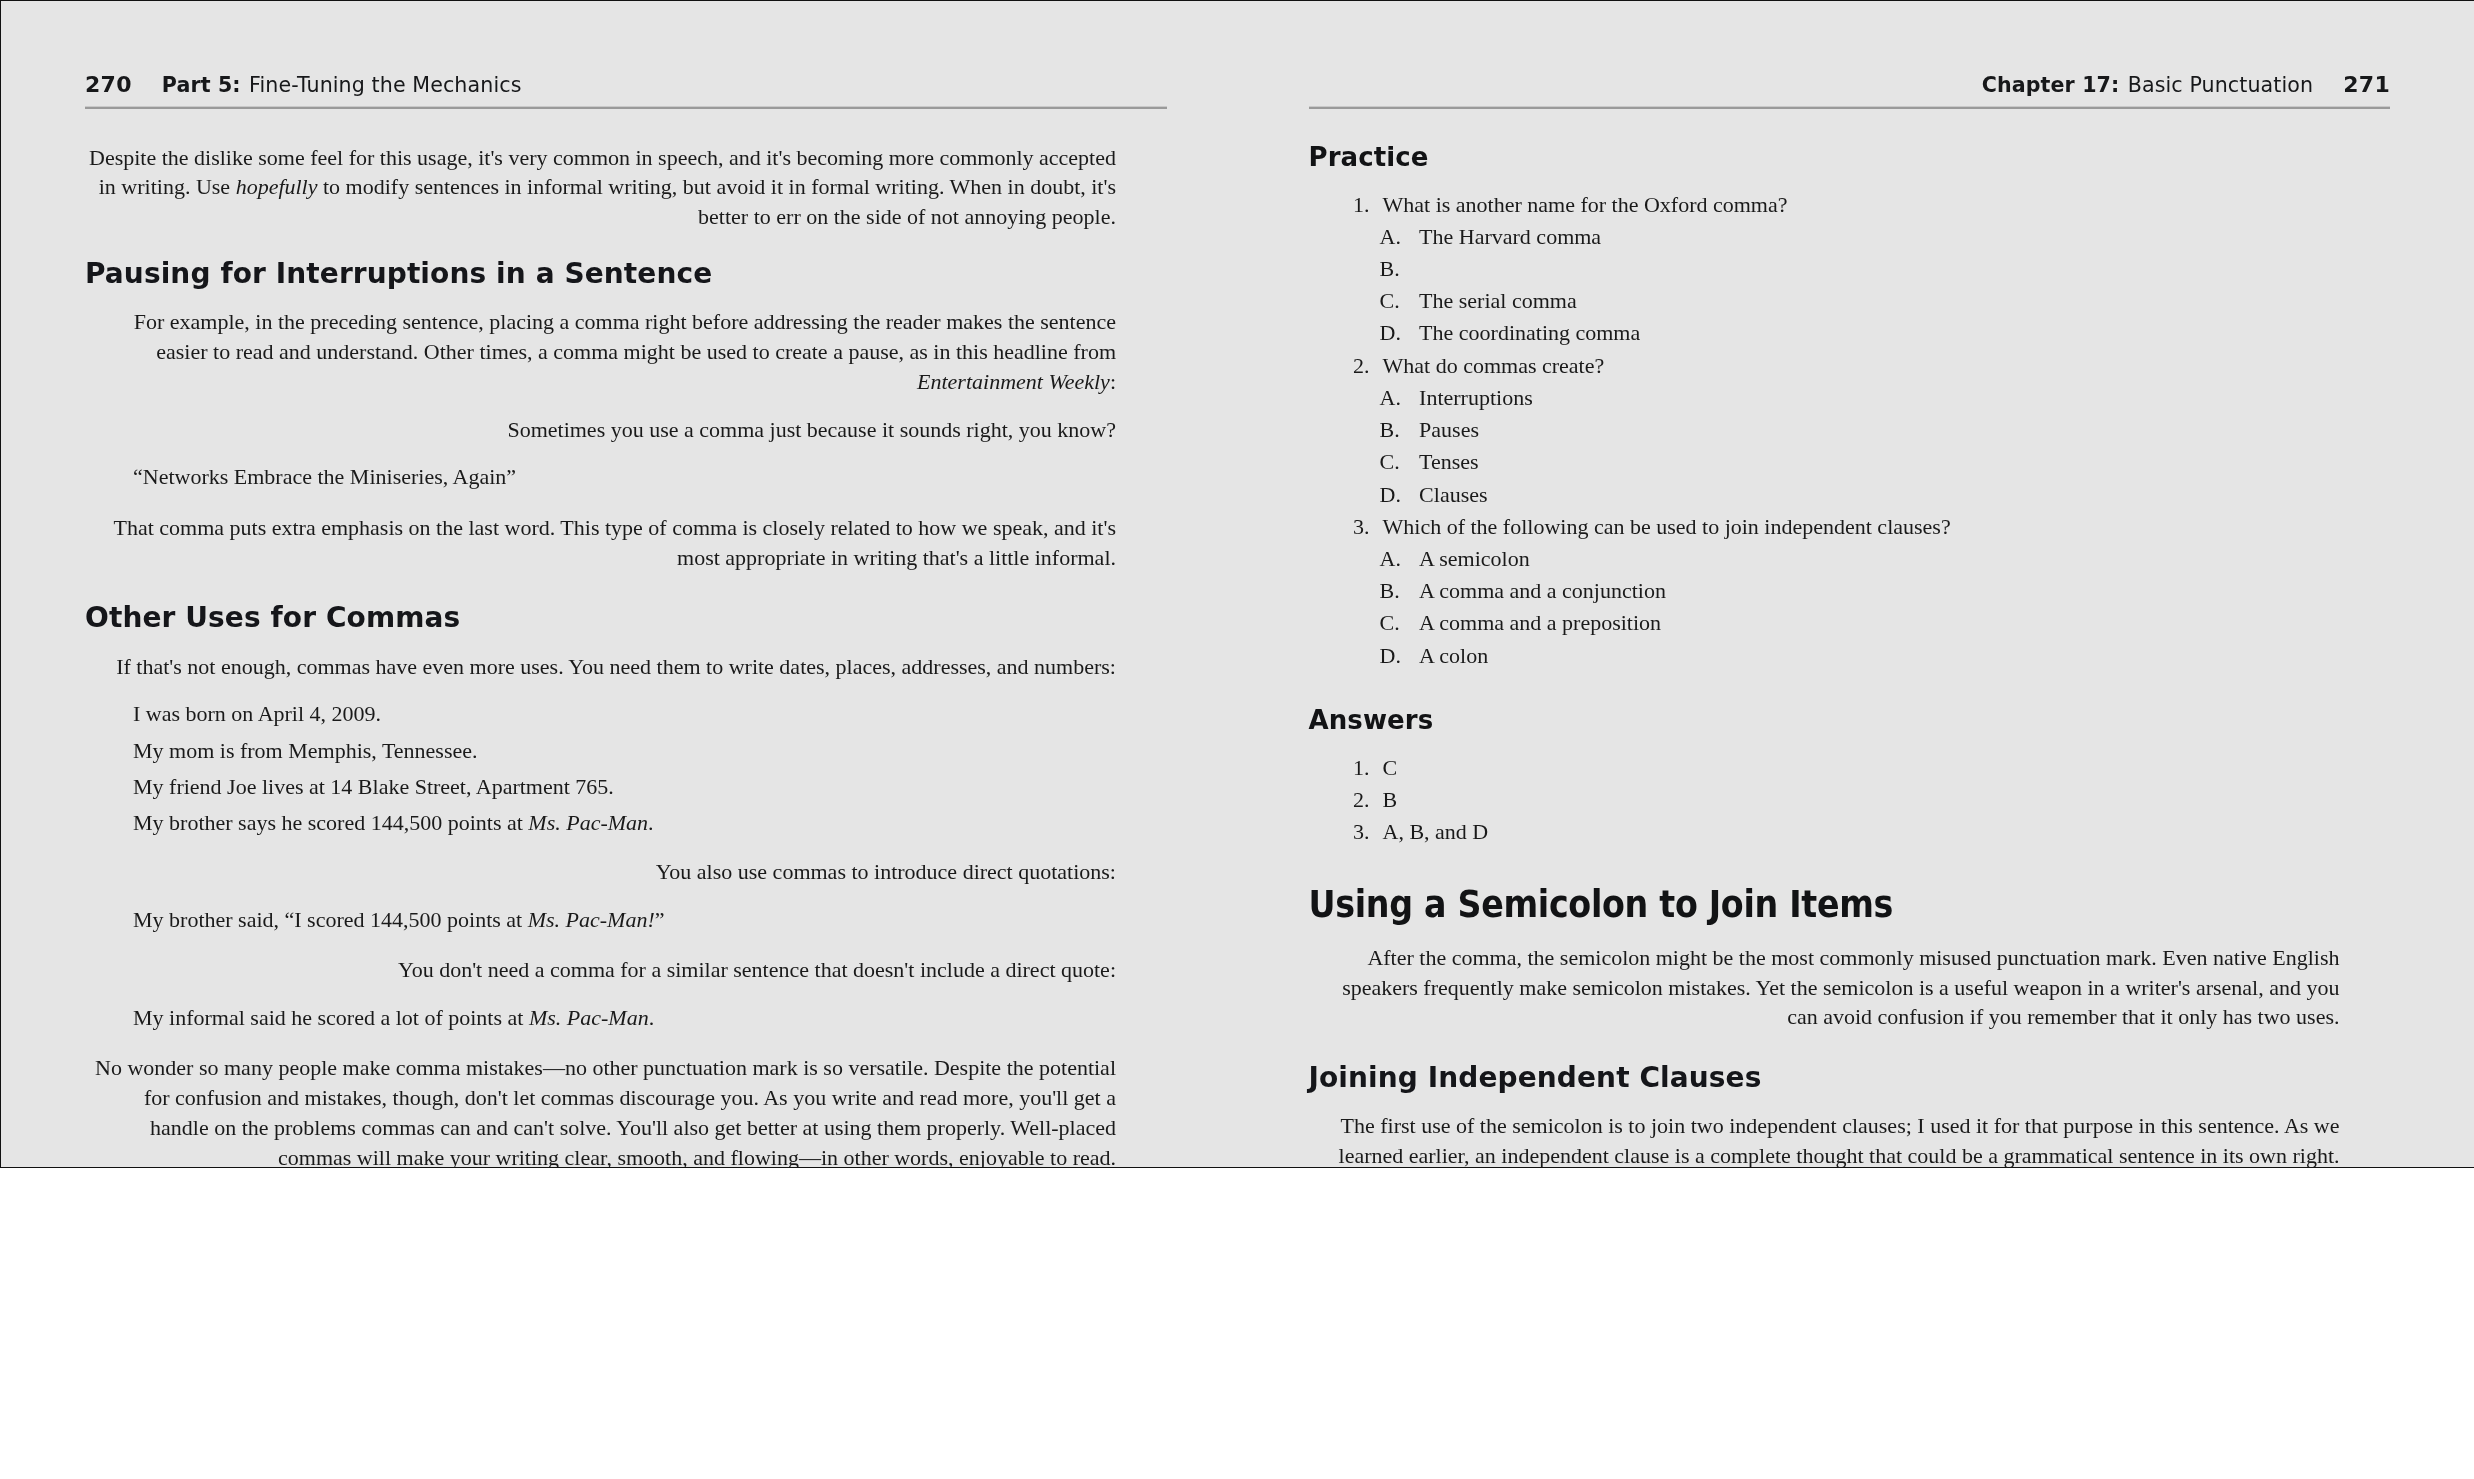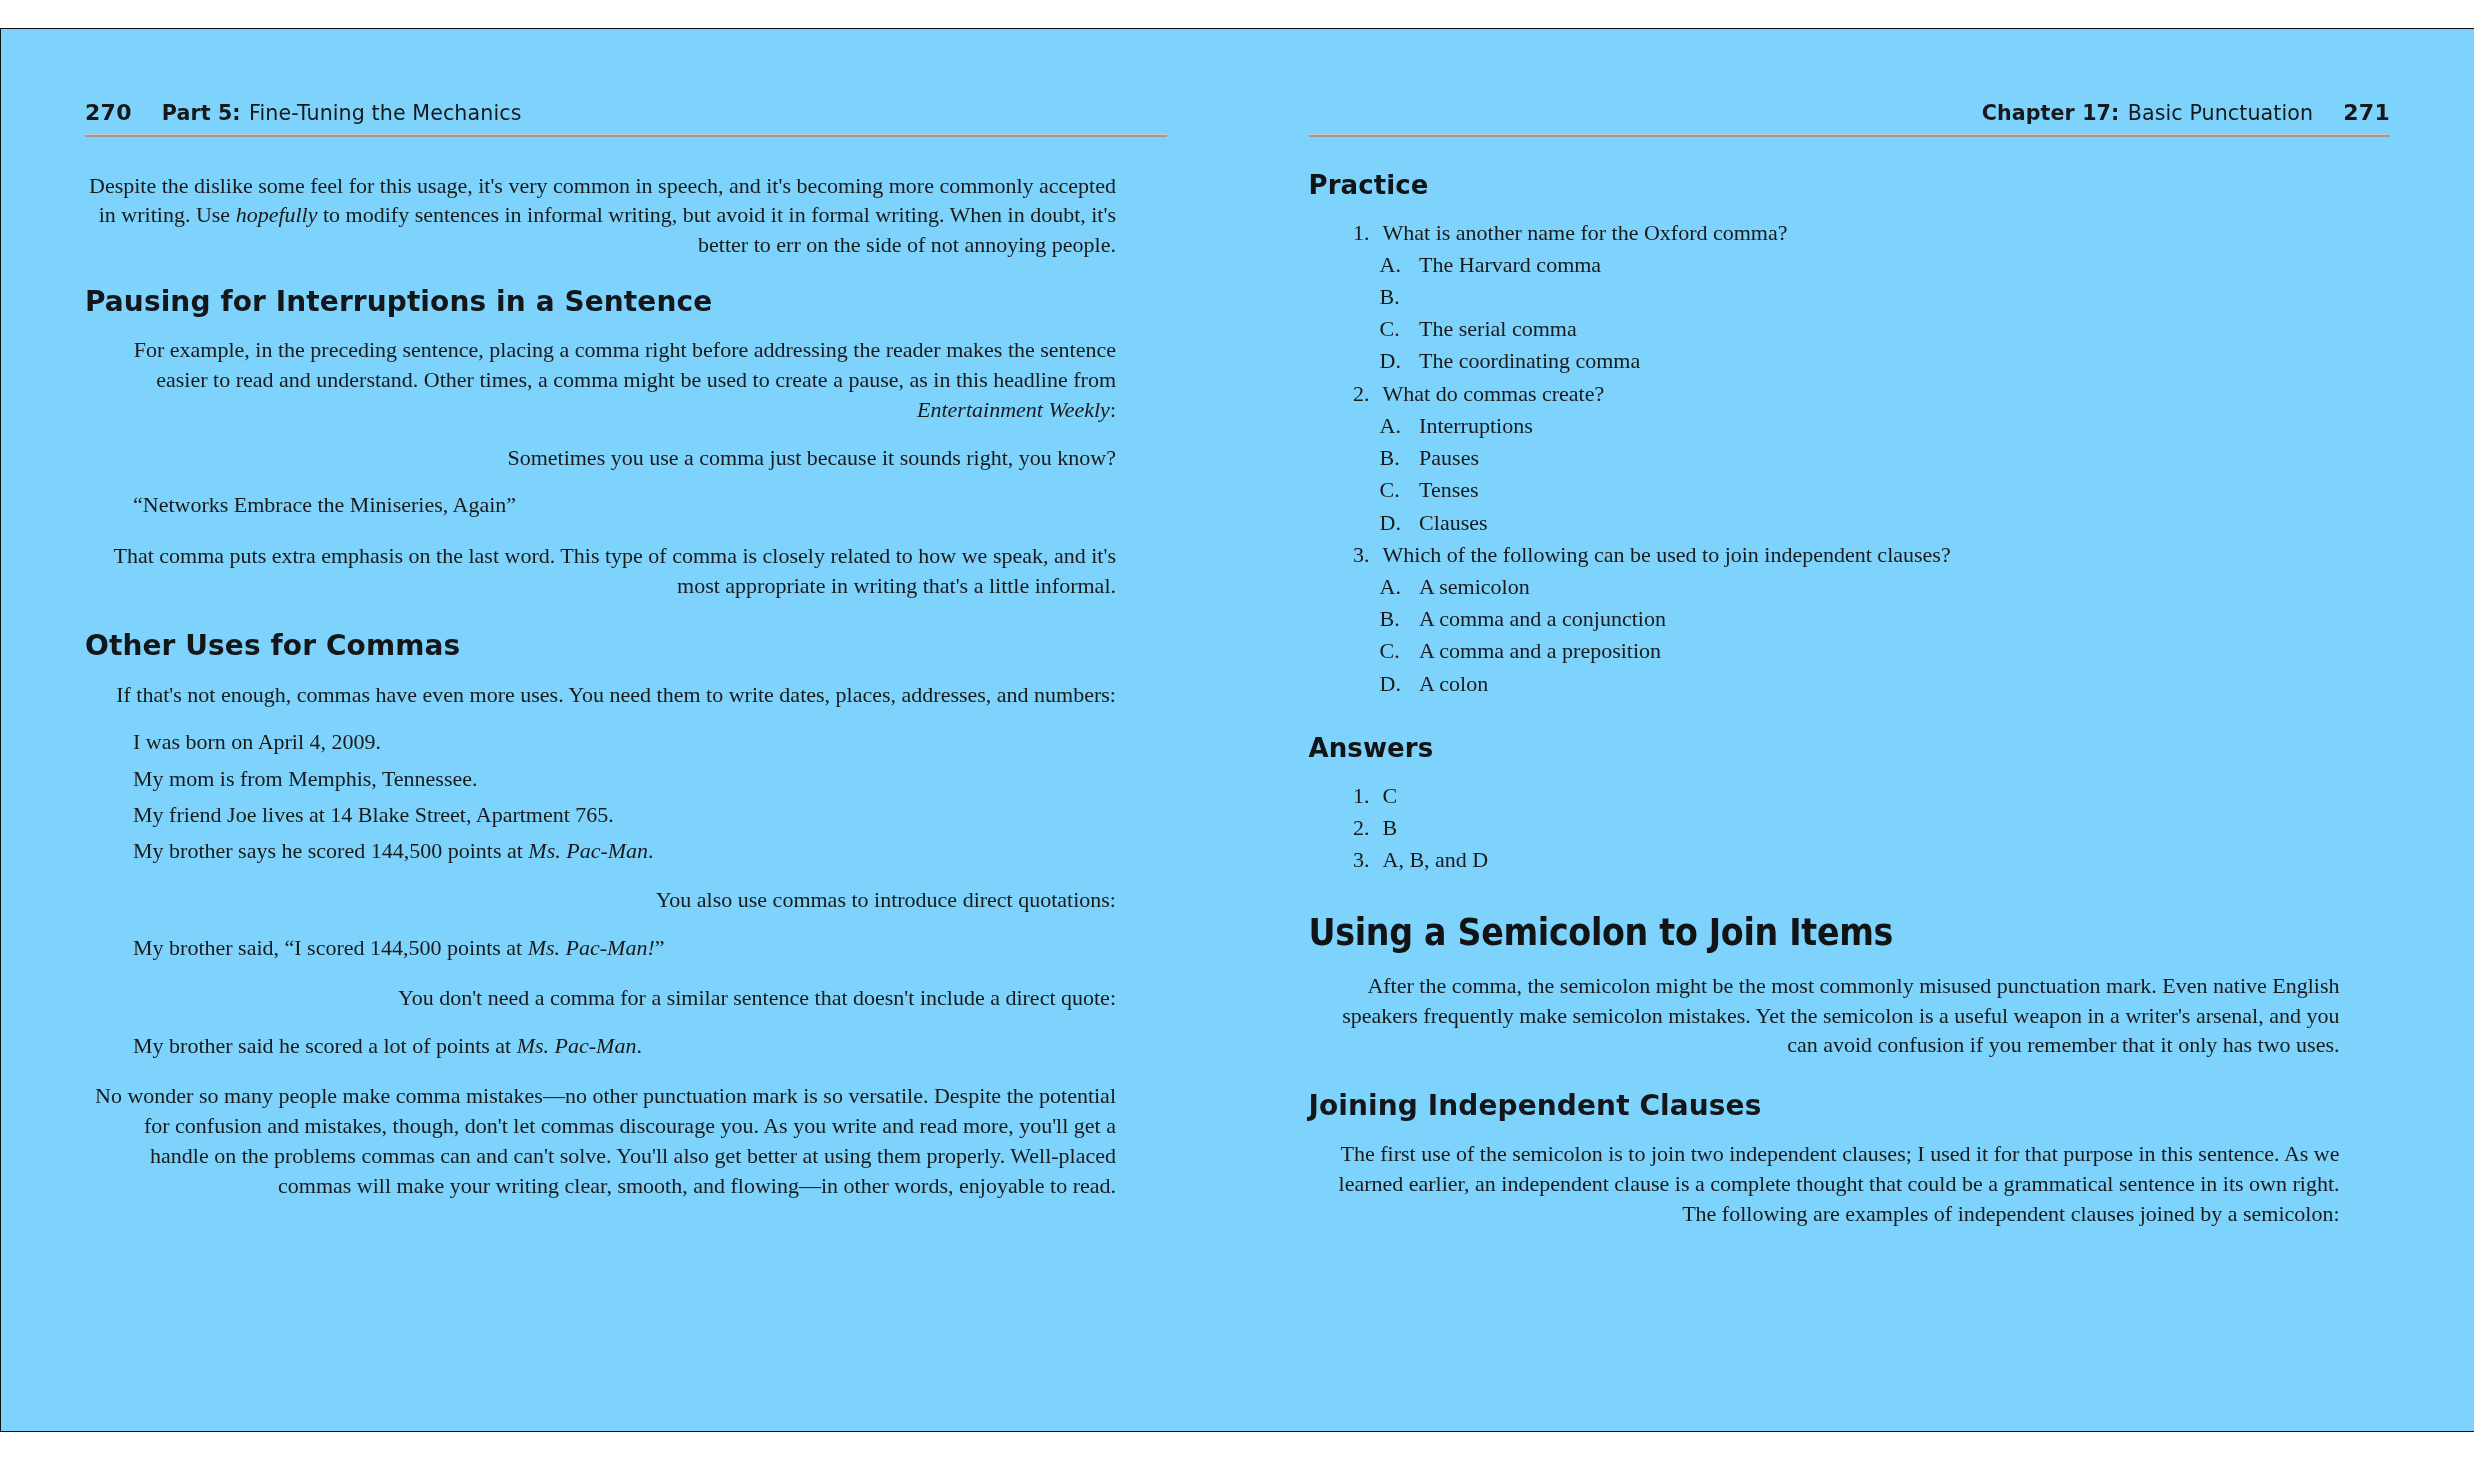--- a/index.html
+++ b/index.html
@@ -7,26 +7,25 @@
     padding: 0;
     background: #ffffff;
   }
   body {
     font-family: "Liberation Serif", "DejaVu Serif", serif;
     color: #1a1a1a;
   }
   #page {
     position: relative;
     width: 2475px;
-    height: 1404px;
-    background: #7dd3fc;
+    height: 1168px;
+    background: #e5e5e5;
     box-sizing: border-box;
     border: 1.9px solid #111111;
     overflow: hidden;
-    margin-top: 28px;
   }
   .spread {
     position: absolute;
     top: 0; left: 0; right: 0; bottom: 0;
     display: flex;
     flex-direction: row;
   }
   .page-half {
     position: relative;
     box-sizing: border-box;
@@ -202,21 +201,21 @@
 
         <p class="para">You also use commas to introduce direct quotations:</p>
 
         <div class="example-single">
           <p class="example"><span>My brother said, “I scored 144,500 points at </span><em>Ms. Pac-Man!</em><span>”</span></p>
         </div>
 
         <p class="para">You don't need a comma for a similar sentence that doesn't include a direct quote:</p>
 
         <div class="example-single">
-          <p class="example"><span>My brother said he scored a lot of points at </span><em>Ms. Pac-Man</em><span>.</span></p>
+          <p class="example"><span>My informal said he scored a lot of points at </span><em>Ms. Pac-Man</em><span>.</span></p>
         </div>
 
         <p class="para">No wonder so many people make comma mistakes—no other punctuation mark is so versatile. Despite the potential for confusion and mistakes, though, don't let commas discourage you. As you write and read more, you'll get a handle on the problems commas can and can't solve. You'll also get better at using them properly. Well-placed commas will make your writing clear, smooth, and flowing—in other words, enjoyable to read.</p>
 
       </div>
     </div>
 
     <div class="page-half page-right">
 
       <div class="runhead runhead-right">

